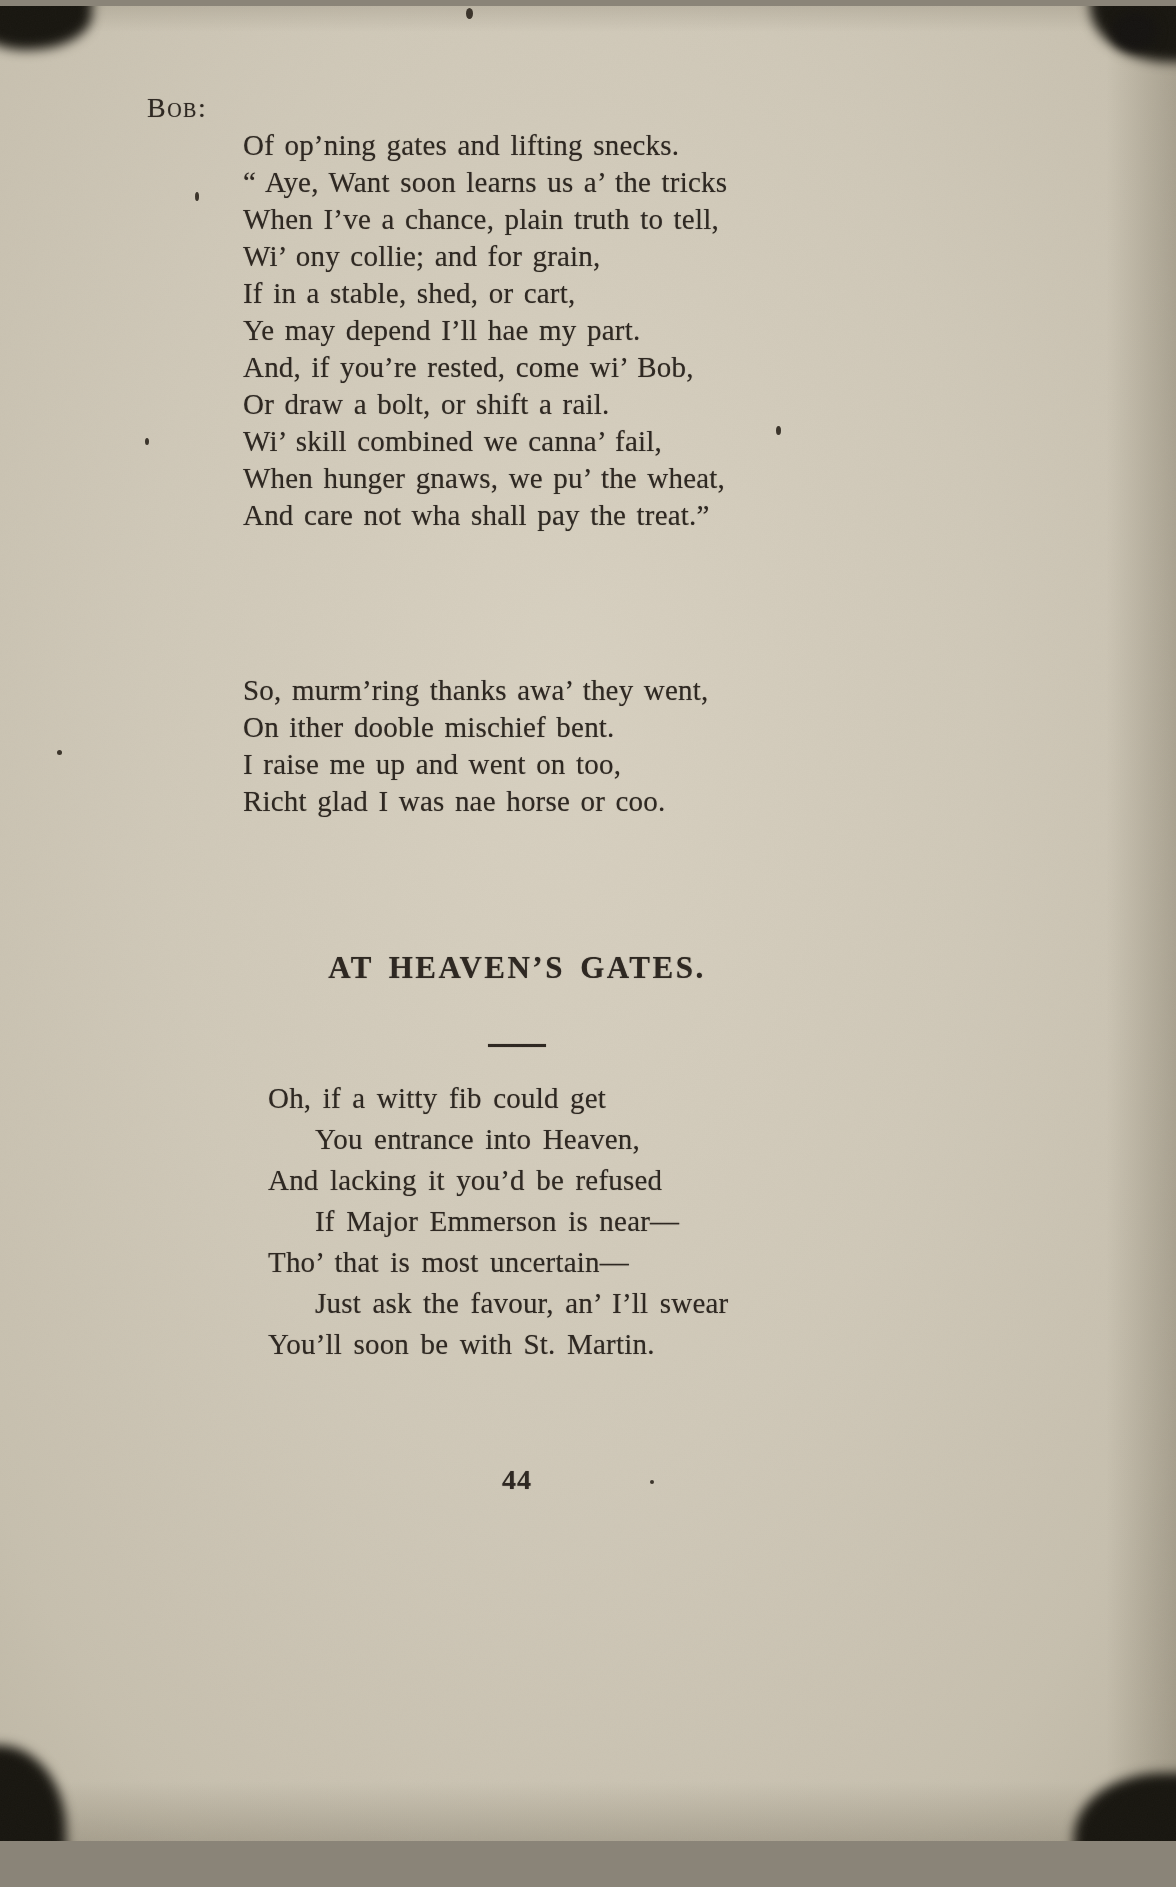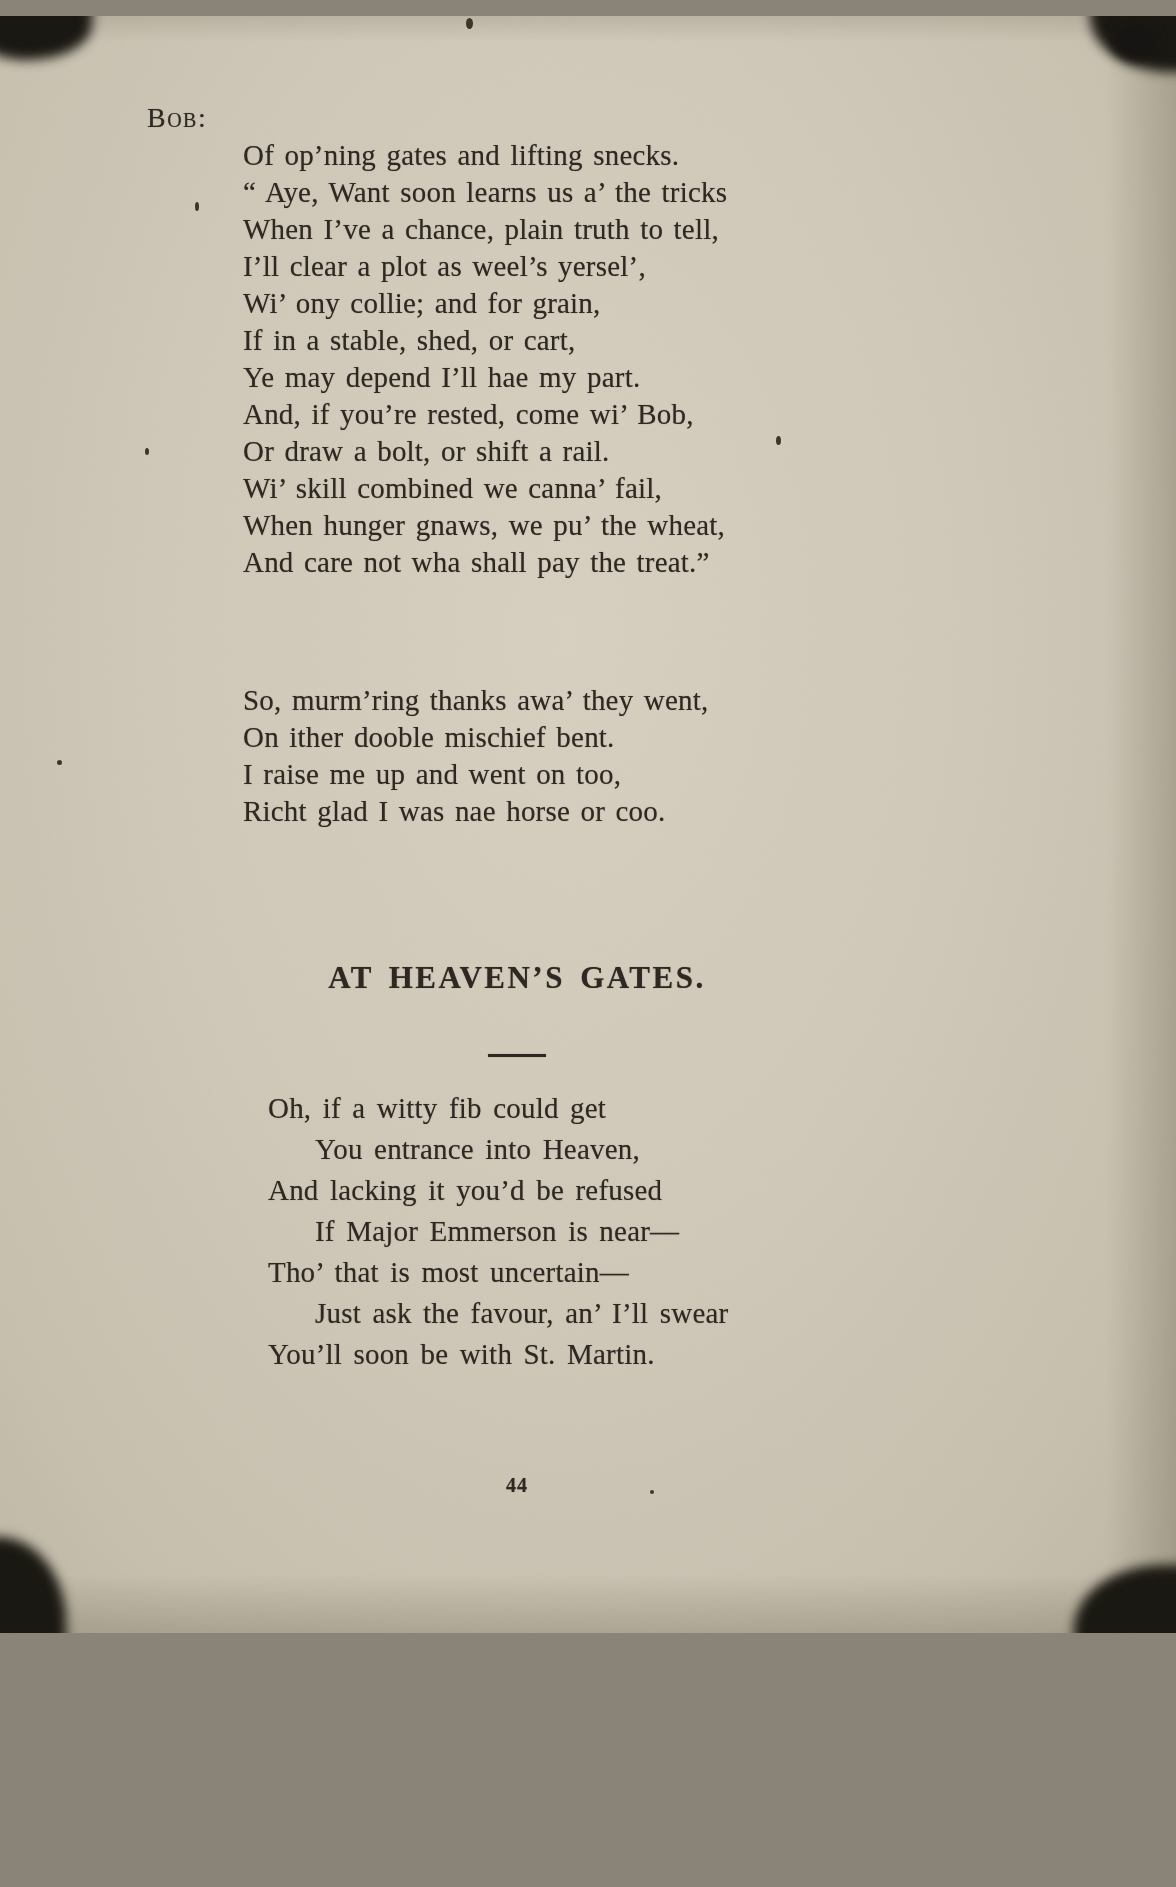--- a/index.html
+++ b/index.html
@@ -1,19 +1,19 @@
 <!DOCTYPE html>
 <html><head>
 <meta charset="utf-8">
 <style>
   html,body{margin:0;padding:0;background:#8a8478;}
   .page{
     position:relative;
-    width:1176px;height:1617px;
-    margin:16px auto;
+    width:1176px;height:1835px;
+    margin:6px auto;
     overflow:hidden;
     background:radial-gradient(ellipse at 48% 38%, #d8d1c1 0%, #d0c9b9 48%, #c7c0af 82%, #bdb6a4 100%);
     font-family:"Liberation Serif","DejaVu Serif",serif;
     color:#2c2620;
   }
   .edge-shade-right{position:absolute;top:0;right:0;width:70px;height:100%;
     background:linear-gradient(to left, rgba(96,88,70,0.30), rgba(96,88,70,0) 100%);}
   .edge-shade-bottom{position:absolute;bottom:0;left:0;width:100%;height:60px;
     background:linear-gradient(to top, rgba(96,88,70,0.28), rgba(96,88,70,0) 100%);}
   .edge-shade-top{position:absolute;top:0;left:0;width:100%;height:26px;
@@ -50,21 +50,21 @@
     background:#2c2620;box-shadow:0 0 1px rgba(44,38,32,0.6);
   }
 
   .poem2{position:absolute;left:268px;top:1072px;font-size:29px;line-height:41px;
     word-spacing:4px;letter-spacing:0.2px;white-space:nowrap;
     text-shadow:0 0 1px rgba(44,38,32,0.45);}
   .poem2 .line:nth-child(even){padding-left:47px;}
 
   .page-number{
     position:absolute;left:0;top:1458px;width:1034px;text-align:center;
-    font-size:20px;font-weight:600;letter-spacing:1px;
+    font-size:28px;font-weight:600;letter-spacing:1px;
     text-shadow:0 0 1px rgba(44,38,32,0.5);
   }
 
   .grain{position:absolute;left:0;top:0;width:1176px;height:1887px;opacity:0.5;pointer-events:none;}
 </style>
 </head>
 <body>
 
 <div class="page">
 
@@ -83,21 +83,20 @@
   <div class="speck" style="left:145px;top:432px;width:4px;height:7px;"></div>
   <div class="speck" style="left:57px;top:744px;width:5px;height:5px;"></div>
   <div class="speck" style="left:650px;top:1474px;width:4px;height:4px;"></div>
 
   <div class="speaker">Bob:</div>
 
   <div class="stanza stanza1">
     <div class="line">Of op’ning gates and lifting snecks.</div>
     <div class="line">“ Aye, Want soon learns us a’ the tricks</div>
     <div class="line">When I’ve a chance, plain truth to tell,</div>
-    <div class="line">I’ll clear a plot as weel’s yersel’,</div>
     <div class="line">Wi’ ony collie; and for grain,</div>
     <div class="line">If in a stable, shed, or cart,</div>
     <div class="line">Ye may depend I’ll hae my part.</div>
     <div class="line">And, if you’re rested, come wi’ Bob,</div>
     <div class="line">Or draw a bolt, or shift a rail.</div>
     <div class="line">Wi’ skill combined we canna’ fail,</div>
     <div class="line">When hunger gnaws, we pu’ the wheat,</div>
     <div class="line">And care not wha shall pay the treat.”</div>
   </div>
 

